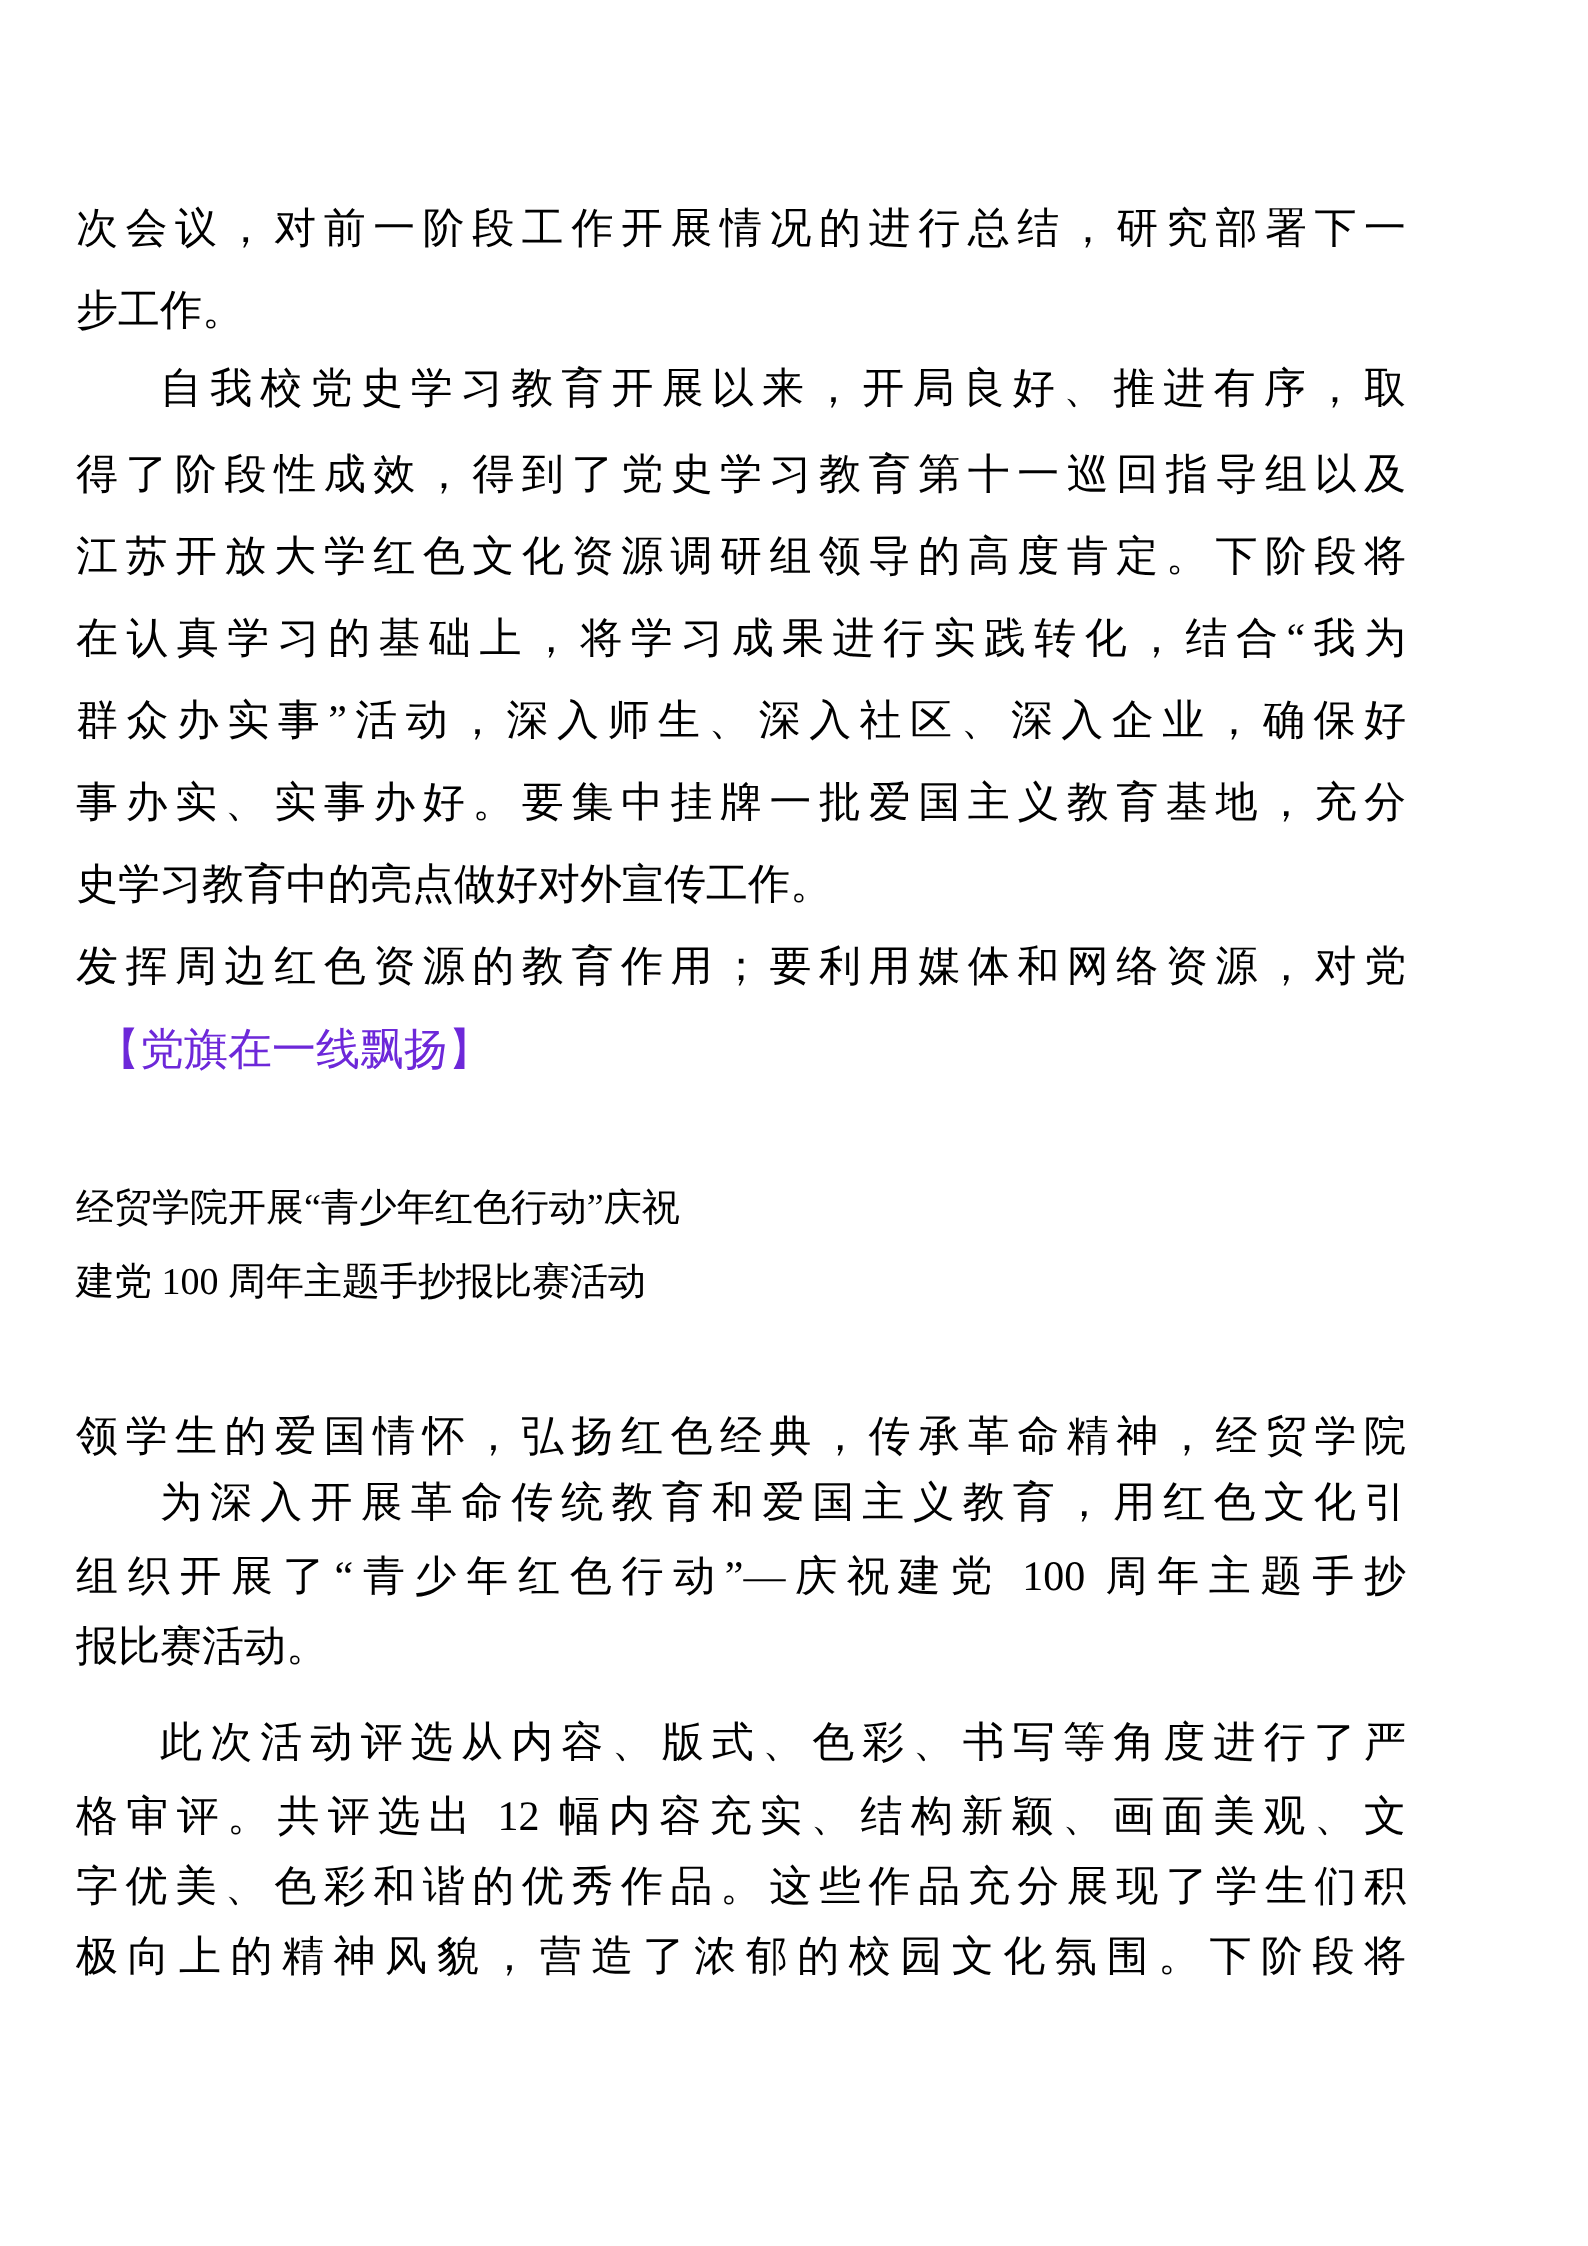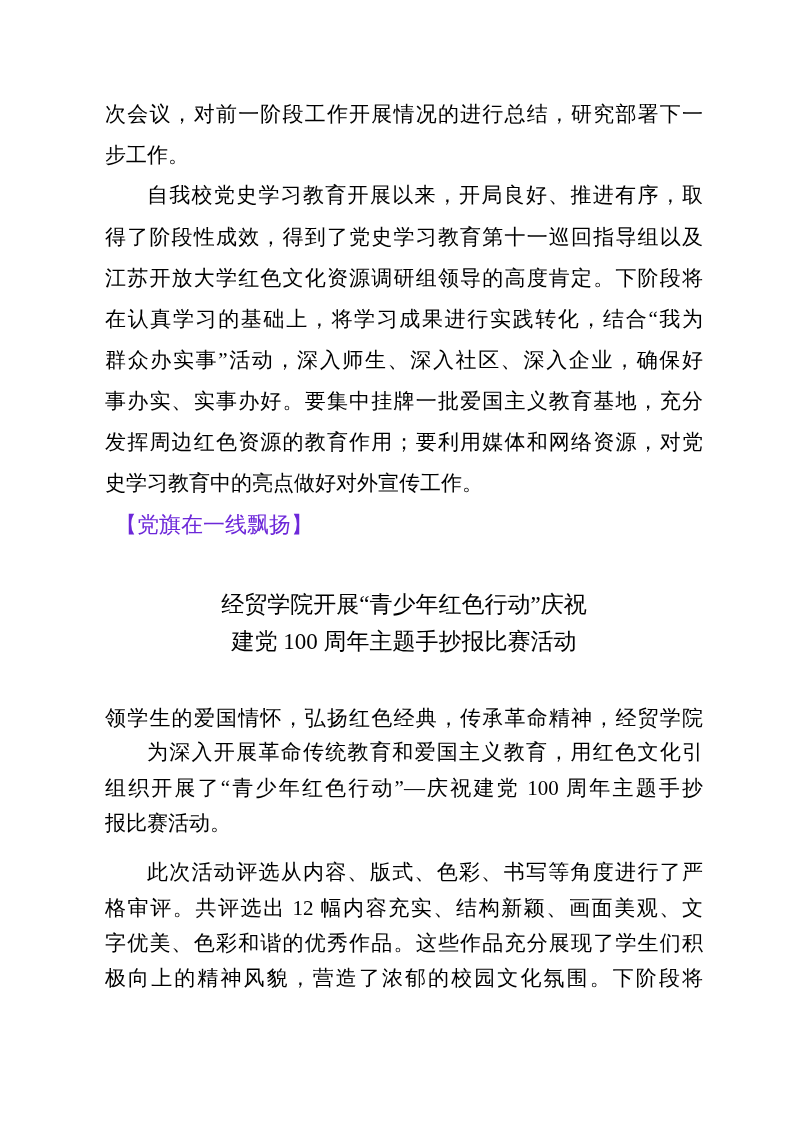--- a/index.html
+++ b/index.html
@@ -11,21 +11,21 @@
     position: relative;
     width: 794px;
     height: 1123px;
     background: #ffffff;
     overflow: hidden;
     font-family: "Liberation Serif", sans-serif;
     color: #000000;
   }
   .content {
     box-sizing: border-box;
-    padding: 94px 91px 0 105px;
+    padding: 94px 91px 0 38px;
     width: 794px;
   }
   
   .para { margin: 0; }
   .ln {
     font-size: 21px;
     line-height: 41px;
     text-align: justify;
     white-space: normal;
   }
@@ -40,23 +40,22 @@
   .red-heading {
     margin: 0;
     font-size: 22px;
     line-height: 41px;
     text-indent: 10px;
     color: #ff0000;
   }
   
   .doc-title { margin: 0; }
   .title-line {
-    font-size: 23px;
+    font-size: 19px;
     line-height: 37px;
-    text-align: center;
     white-space: nowrap;
   }
   
   .content > :nth-child(4) { margin-top: 41px; }  
   .content > :nth-child(5) { margin-top: 41px; }  
   .content > :nth-child(6) { margin-top: 15px; }  
 </style>
 </head>
 <body>
 
@@ -66,22 +65,22 @@
         <div class="ln fill">次会议，对前一阶段工作开展情况的进行总结，研究部署下一</div>
         <div class="ln">步工作。</div>
       </div>
       <div class="para article-1">
         <div class="ln indent fill">自我校党史学习教育开展以来，开局良好、推进有序，取</div>
         <div class="ln fill">得了阶段性成效，得到了党史学习教育第十一巡回指导组以及</div>
         <div class="ln fill">江苏开放大学红色文化资源调研组领导的高度肯定。下阶段将</div>
         <div class="ln fill">在认真学习的基础上，将学习成果进行实践转化，结合“我为</div>
         <div class="ln fill">群众办实事”活动，深入师生、深入社区、深入企业，确保好</div>
         <div class="ln fill">事办实、实事办好。要集中挂牌一批爱国主义教育基地，充分</div>
+        <div class="ln">史学习教育中的亮点做好对外宣传工作。</div>
         <div class="ln fill">发挥周边红色资源的教育作用；要利用媒体和网络资源，对党</div>
-        <div class="ln">史学习教育中的亮点做好对外宣传工作。</div>
       </div>
       <div class="red-heading" style="color: #6d28d9;">【党旗在一线飘扬】</div>
       <div class="doc-title">
         <div class="title-line">经贸学院开展“青少年红色行动”庆祝</div>
         <div class="title-line">建党 100 周年主题手抄报比赛活动</div>
       </div>
       <div class="para article-2">
         <div class="ln fill">领学生的爱国情怀，弘扬红色经典，传承革命精神，经贸学院</div>
         <div class="ln indent fill">为深入开展革命传统教育和爱国主义教育，用红色文化引</div>
         <div class="ln fill">组织开展了“青少年红色行动”—庆祝建党 100 周年主题手抄</div>

